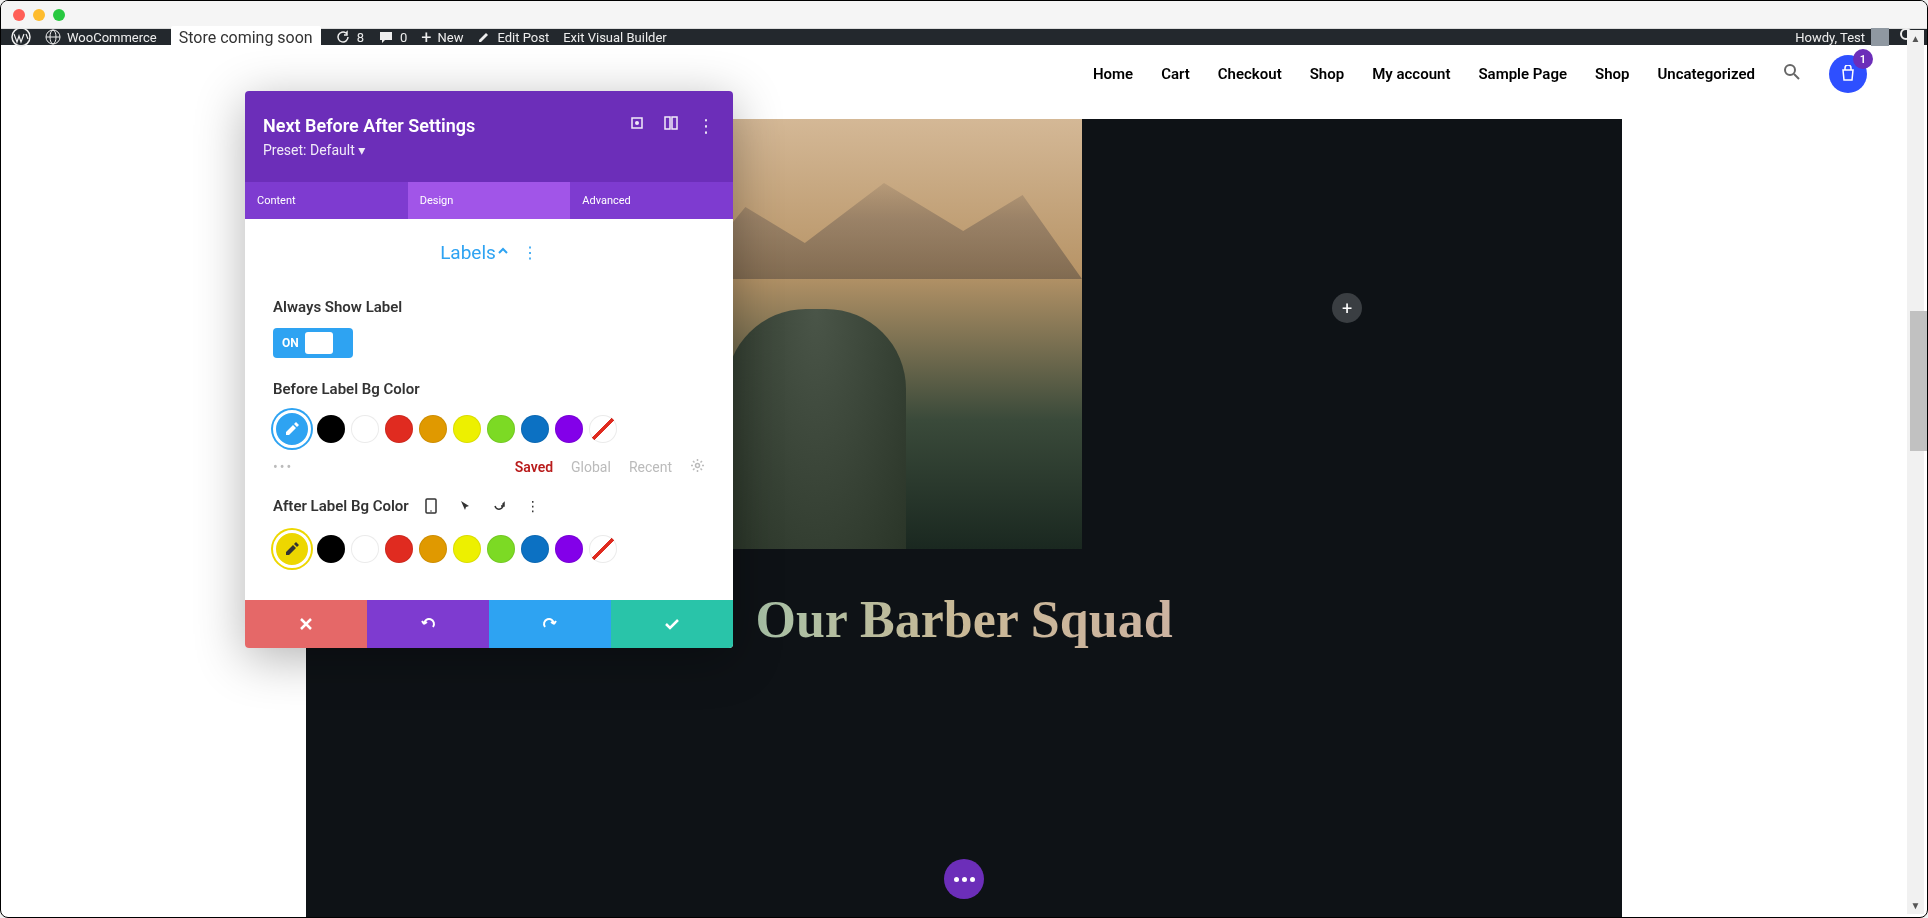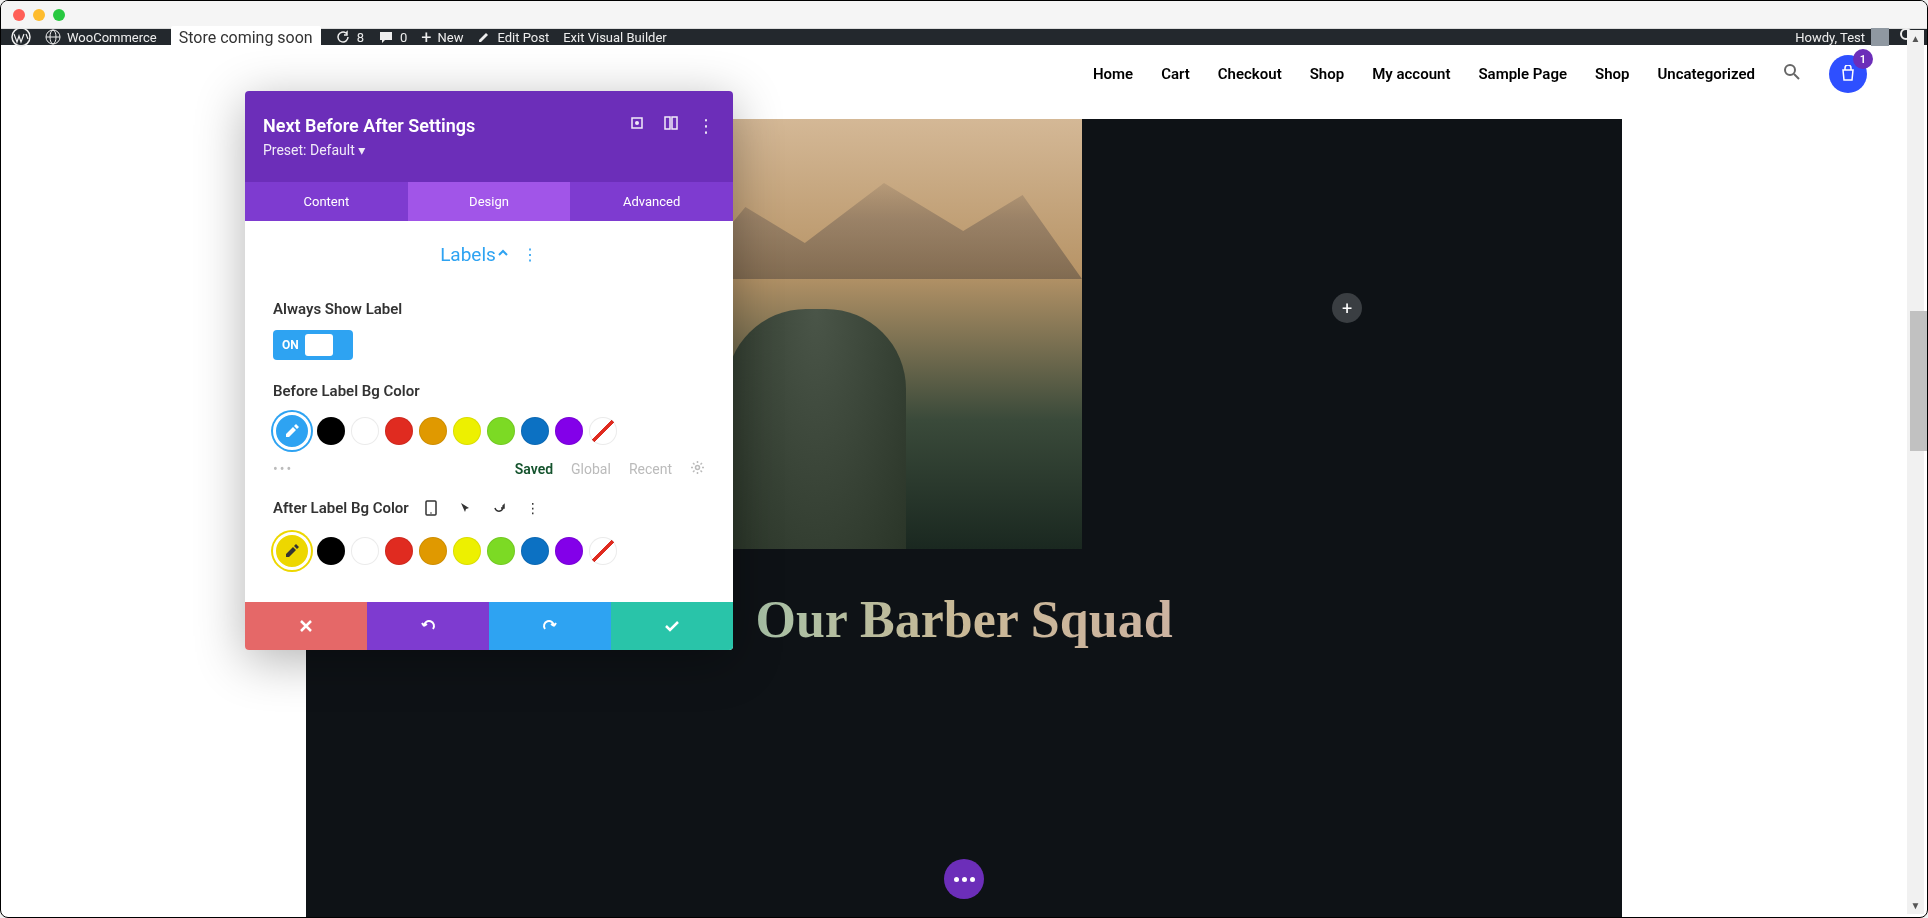--- a/index.html
+++ b/index.html
@@ -35,41 +35,41 @@
     .fab span { width: 5px; height: 5px; background: #fff; border-radius: 50%; }
     
     .settings-panel { position: absolute; top: 90px; left: 244px; width: 488px; background: #fff; box-shadow: 0 10px 50px rgba(0,0,0,0.3); border-radius: 4px; overflow: hidden; z-index: 100; }
     .panel-head { background: #6c2eb9; color: #fff; padding: 24px 18px; }
     .panel-title-row { display: flex; justify-content: space-between; align-items: center; }
     .panel-title { font-size: 18px; font-weight: 600; }
     .panel-head-ico { display: flex; gap: 18px; }
     .head-ico { cursor: pointer; opacity: 0.9; }
     .panel-preset { font-size: 14px; margin-top: 6px; opacity: 0.9; cursor: pointer; }
     .panel-tabs { display: flex; background: #7e3bd0; }
-    .p-tab { flex: 1; padding: 12px; text-align: center; color: #fff; font-size: 13px; cursor: pointer; }
+    .p-tab { flex: 1; padding: 12px; text-align: left; color: #fff; font-size: 11px; cursor: pointer; }
     .p-tab.active { background: #a155e8; }
     .panel-body { padding: 22px 28px; background: #fff; }
     .section-row { display: flex; justify-content: center; align-items: center; margin-bottom: 34px; }
     .section-title { color: #2ea3f2; font-size: 19px; font-weight: 400; }
     .section-ico { display: flex; gap: 12px; align-items: center; }
     .field-label { font-size: 15px; color: #333; font-weight: 600; margin-bottom: 12px; }
     .toggle { width: 80px; height: 30px; background: #2ea3f2; border-radius: 4px; display: flex; align-items: center; padding: 3px; cursor: pointer; color: #fff; font-size: 12px; font-weight: bold; gap: 6px; }
     .toggle-handle { width: 28px; height: 22px; background: #fff; border-radius: 3px; }
     .swatch-row { display: flex; gap: 6px; margin-bottom: 10px; align-items: center; }
     .swatch { width: 28px; height: 28px; border-radius: 50%; cursor: pointer; flex-shrink: 0; border: 1px solid rgba(0,0,0,0.08); }
     .sw-picker-blue { width: 38px; height: 38px; background: #2ea3f2; border: 3px solid #fff; box-shadow: 0 0 0 2px #2ea3f2; display: flex; align-items: center; justify-content: center; border-radius: 50%; }
     .sw-picker-yellow { width: 38px; height: 38px; background: #edd700; border: 3px solid #fff; box-shadow: 0 0 0 2px #edd700; display: flex; align-items: center; justify-content: center; border-radius: 50%; }
     .sw-black { background: #000; } .sw-white { background: #fff; } .sw-red { background: #e02b20; }
     .sw-orange { background: #e09900; } .sw-yellow { background: #edf000; } .sw-green { background: #7cda24; }
     .sw-blue { background: #0c71c3; } .sw-purple { background: #8300e9; }
     .sw-none { background: linear-gradient(135deg, #fff 45%, #e02b20 45%, #e02b20 55%, #fff 55%); }
     .palette-tabs { display: flex; justify-content: space-between; align-items: center; margin-bottom: 18px; font-size: 14px; }
     .pt-dots { color: #bbb; letter-spacing: 2px; cursor: pointer; }
     .pt-links { display: flex; gap: 18px; align-items: center; color: #bbb; }
-    .pt-link { cursor: pointer; } .pt-link.active { color: #14532d; font-weight: 600; }
+    .pt-link { cursor: pointer; } .pt-link.active { color: #b91c1c; font-weight: 600; }
     .field-label-row { display: flex; align-items: center; gap: 10px; margin-bottom: 12px; }
     .field-ico { width: 24px; height: 24px; display: flex; align-items: center; justify-content: center; color: #333; cursor: pointer; font-size: 14px; }
     .panel-footer { display: flex; }
     .pf-btn { flex: 1; height: 48px; display: flex; align-items: center; justify-content: center; color: #fff; cursor: pointer; font-size: 16px; }
     .pf-cancel { background: #e56868; } .pf-undo { background: #7e3bd0; } .pf-redo { background: #2ea3f2; } .pf-save { background: #29c4a9; }
     .scrollbar-track { position: absolute; right: 3px; top: 29px; bottom: 3px; width: 17px; background: #f1f1f1; }
     .scrollbar-thumb { position: absolute; right: 0; top: 310px; width: 17px; height: 140px; background: #c1c1c1; }
     .scroll-arrow-up { position: absolute; right: 0; top: 0; width: 17px; height: 17px; display: flex; align-items: center; justify-content: center; font-size: 10px; color: #555; }
     .scroll-arrow-down { position: absolute; right: 0; bottom: 0; width: 17px; height: 17px; display: flex; align-items: center; justify-content: center; font-size: 10px; color: #555; }
   </style>

